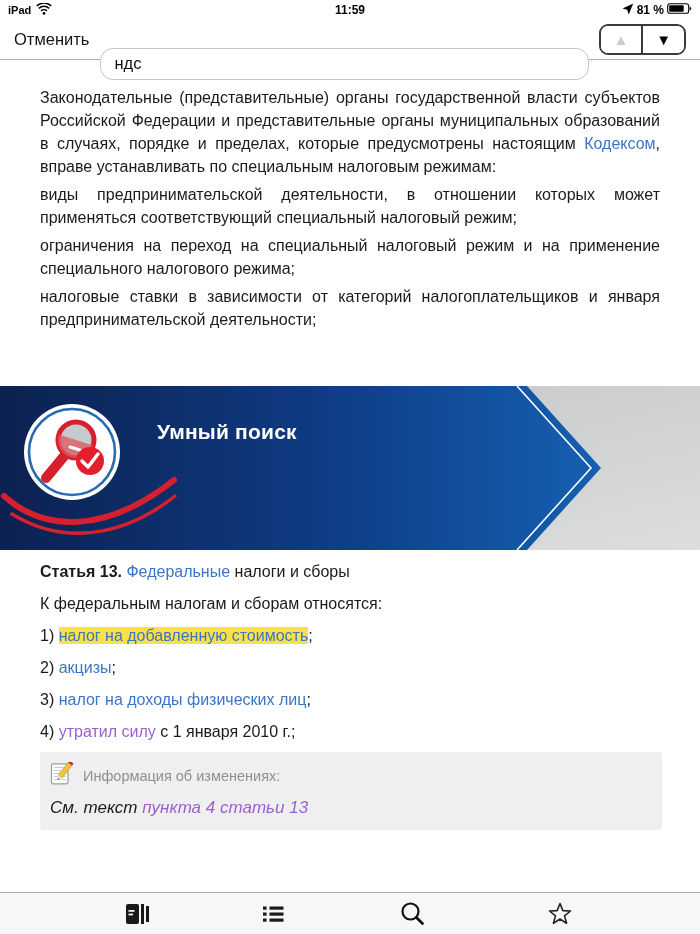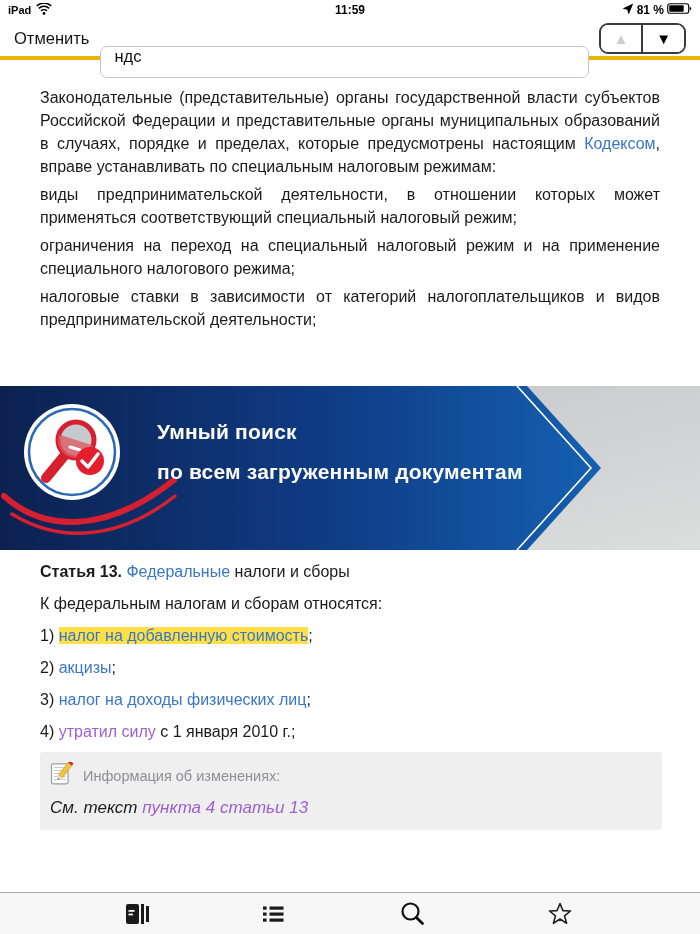--- a/index.html
+++ b/index.html
@@ -7,23 +7,23 @@
   body { font-family:"Liberation Sans", sans-serif; background:#fff; }
   .screen { position:relative; width:700px; height:934px; background:#fff; overflow:hidden; }
 
   
   .status-bar { position:absolute; top:0; left:0; right:0; height:20px; display:flex; align-items:center; padding:0 8px; color:#000; }
   .sb-left { display:flex; align-items:center; gap:5px; width:140px; font-size:11px; font-weight:700; }
   .sb-center { flex:1; text-align:center; font-size:12px; font-weight:700; }
   .sb-right { display:flex; align-items:center; gap:3px; width:140px; justify-content:flex-end; font-size:12px; font-weight:600; }
 
   
-  .search-bar { position:absolute; top:20px; left:0; right:0; height:40px; background:#fff; border-bottom:4px solid #eab308; display:flex; align-items:center; padding:0 14px; }
+  .search-bar { position:absolute; top:20px; left:0; right:0; height:40px; background:#fff; border-bottom:1px solid #eab308; display:flex; align-items:center; padding:0 14px; }
   .cancel-btn { font-family:inherit; font-size:16.5px; color:#151515; background:none; border:none; margin-right:11px; cursor:pointer; }
-  .search-field { width:492px; height:32px; border:1px solid #c7c7c9; border-radius:7px; background:#fff; display:flex; align-items:flex-start; padding:0 13px; font-size:16.5px; color:#111;margin-top:48px; }
+  .search-field { width:492px; height:32px; border:1px solid #c7c7c9; border-radius:13px; background:#fff; display:flex; align-items:center; padding:0 13px; font-size:16.5px; color:#111;margin-top:48px; }
   .nav-seg { margin-left:10px; display:flex; height:31px; width:88px; border:2px solid #3a3a3c; border-radius:9px; overflow:hidden; background:#fff; }
   .nav-btn { flex:1; display:flex; align-items:center; justify-content:center; border:none; background:#fff; font-size:15px; line-height:1; cursor:pointer; }
   .nav-btn.prev { border-right:2px solid #3a3a3c; color:#cccccc; }
   .nav-btn.next { color:#000; }
 
   
   .doc { position:absolute; top:62px; left:40px; width:620px; padding-top:24px; color:#1b1b1d; }
   .doc p { font-size:16px; line-height:23px; text-align:justify; margin-bottom:5px; }
   a.link { color:#3a76c8; text-decoration:none; cursor:pointer; }
   a.purple { color:#9c5fd2; }
@@ -96,21 +96,21 @@
     <div class="nav-seg">
       <button class="nav-btn prev">▲</button>
       <button class="nav-btn next">▼</button>
     </div>
   </div>
 
   <div class="doc">
     <p><span>Законодательные (представительные) органы государственной власти субъектов Российской Федерации и представительные органы муниципальных образований в случаях, порядке и пределах, которые предусмотрены настоящим </span><a class="link">Кодексом</a><span>, вправе устанавливать по специальным налоговым режимам:</span></p>
     <p>виды предпринимательской деятельности, в отношении которых может применяться соответствующий специальный налоговый режим;</p>
     <p>ограничения на переход на специальный налоговый режим и на применение специального налогового режима;</p>
-    <p>налоговые ставки в зависимости от категорий налогоплательщиков и видов предпринимательской деятельности;</p>
+    <p>налоговые ставки в зависимости от категорий налогоплательщиков и января предпринимательской деятельности;</p>
   </div>
 
   <div class="banner">
     <svg width="700" height="164" viewBox="0 0 700 164">
       <defs>
         <linearGradient id="gGray" x1="0" y1="0" x2="1" y2="1">
           <stop offset="0" stop-color="#c0c2c4"></stop>
             <stop offset="1" stop-color="#dcdddd"></stop>
         </linearGradient>
         <linearGradient id="gBlue" x1="0" y1="0" x2="1" y2="0">
@@ -129,21 +129,20 @@
         <circle r="43" fill="#ffffff" stroke="#2a6ab2" stroke-width="2.6"></circle>
         <line x1="-7" y1="3" x2="-26" y2="26" stroke="#d6202f" stroke-width="10" stroke-linecap="round"></line>
         <circle cx="4" cy="-12" r="18" fill="#c7cacd" stroke="#d6202f" stroke-width="5"></circle>
         <path d="M-14,-12 a18,18 0 0,0 36,0 z" fill="#dd5560" opacity="0.75" transform="rotate(18 4 -12)"></path>
         <line x1="-2" y1="-5" x2="8" y2="-2" stroke="#ffffff" stroke-width="3" stroke-linecap="round"></line>
         <circle cx="18" cy="9" r="14" fill="#e41e2d"></circle>
         <path d="M10,9 L16,15 L26,2" stroke="#ffffff" stroke-width="3.5" fill="none" stroke-linecap="round" stroke-linejoin="round"></path>
       </g>
     </svg>
     <div class="banner-title">Умный поиск</div>
-    <div class="banner-sub">по всем загруженным документам</div>
   </div>
 
   <div class="article">
     <div class="line"><b>Статья 13. </b><a class="link">Федеральные</a><span> налоги и сборы</span></div>
     <div class="line">К федеральным налогам и сборам относятся:</div>
     <div class="line"><span>1) </span><a class="link hl">налог на добавленную стоимость</a><span>;</span></div>
     <div class="line"><span>2) </span><a class="link">акцизы</a><span>;</span></div>
     <div class="line"><span>3) </span><a class="link">налог на доходы физических лиц</a><span>;</span></div>
     <div class="line"><span>4) </span><a class="link purple">утратил силу</a><span> с 1 января 2010 г.;</span></div>
 

